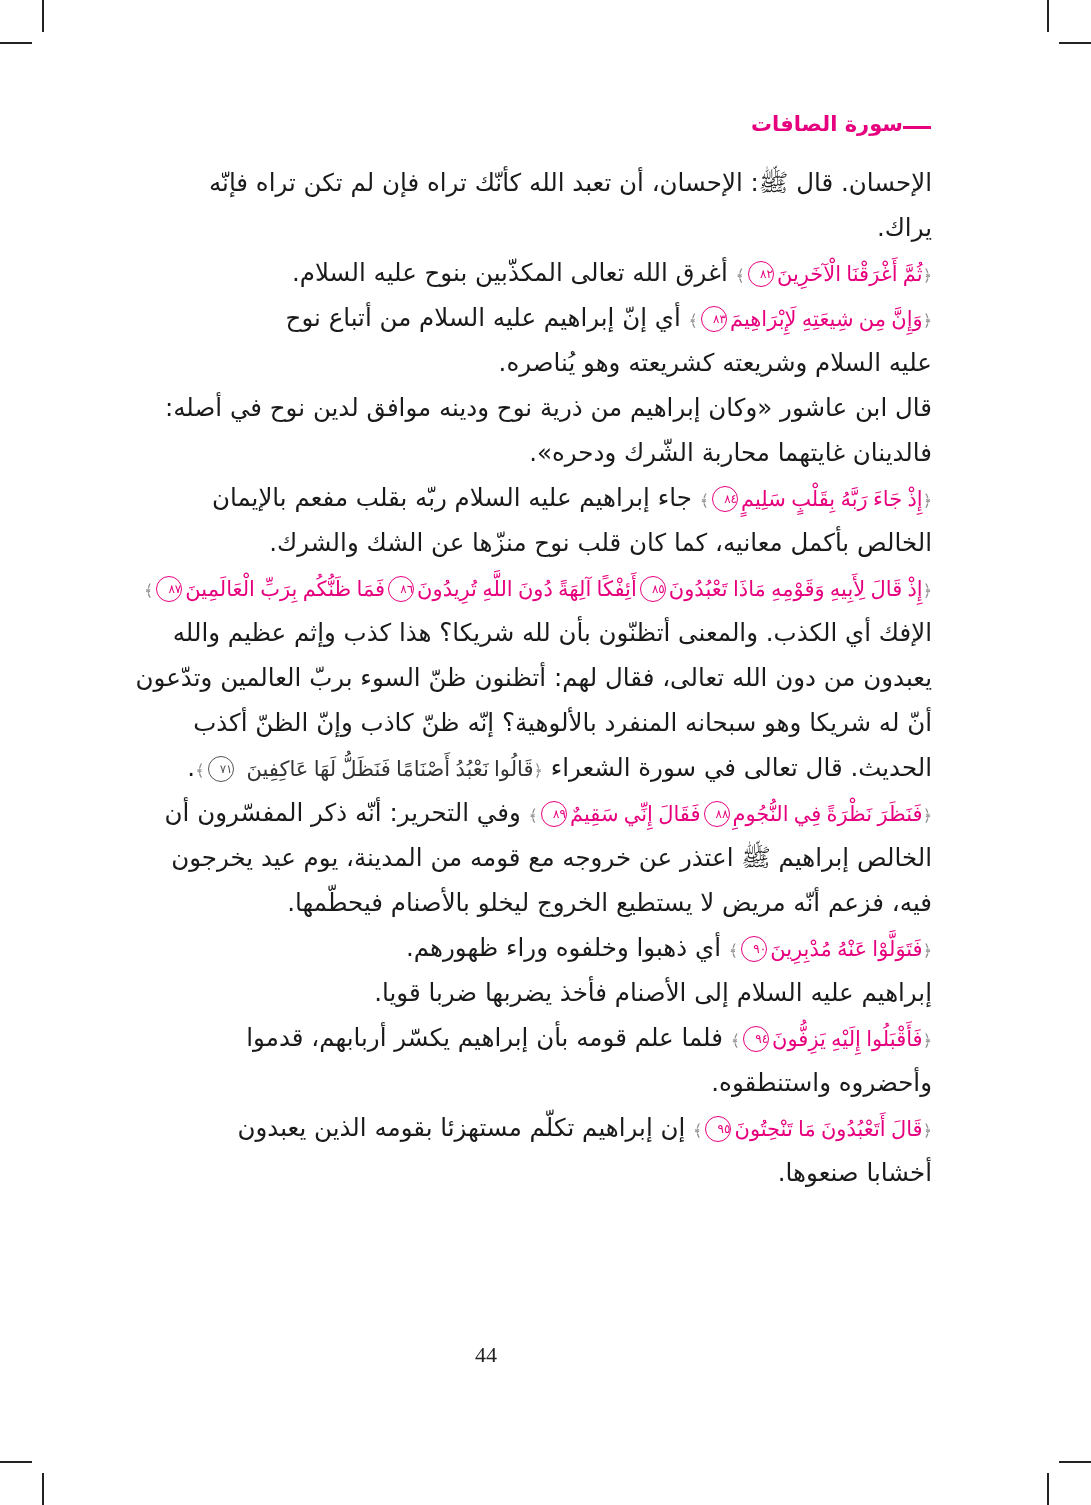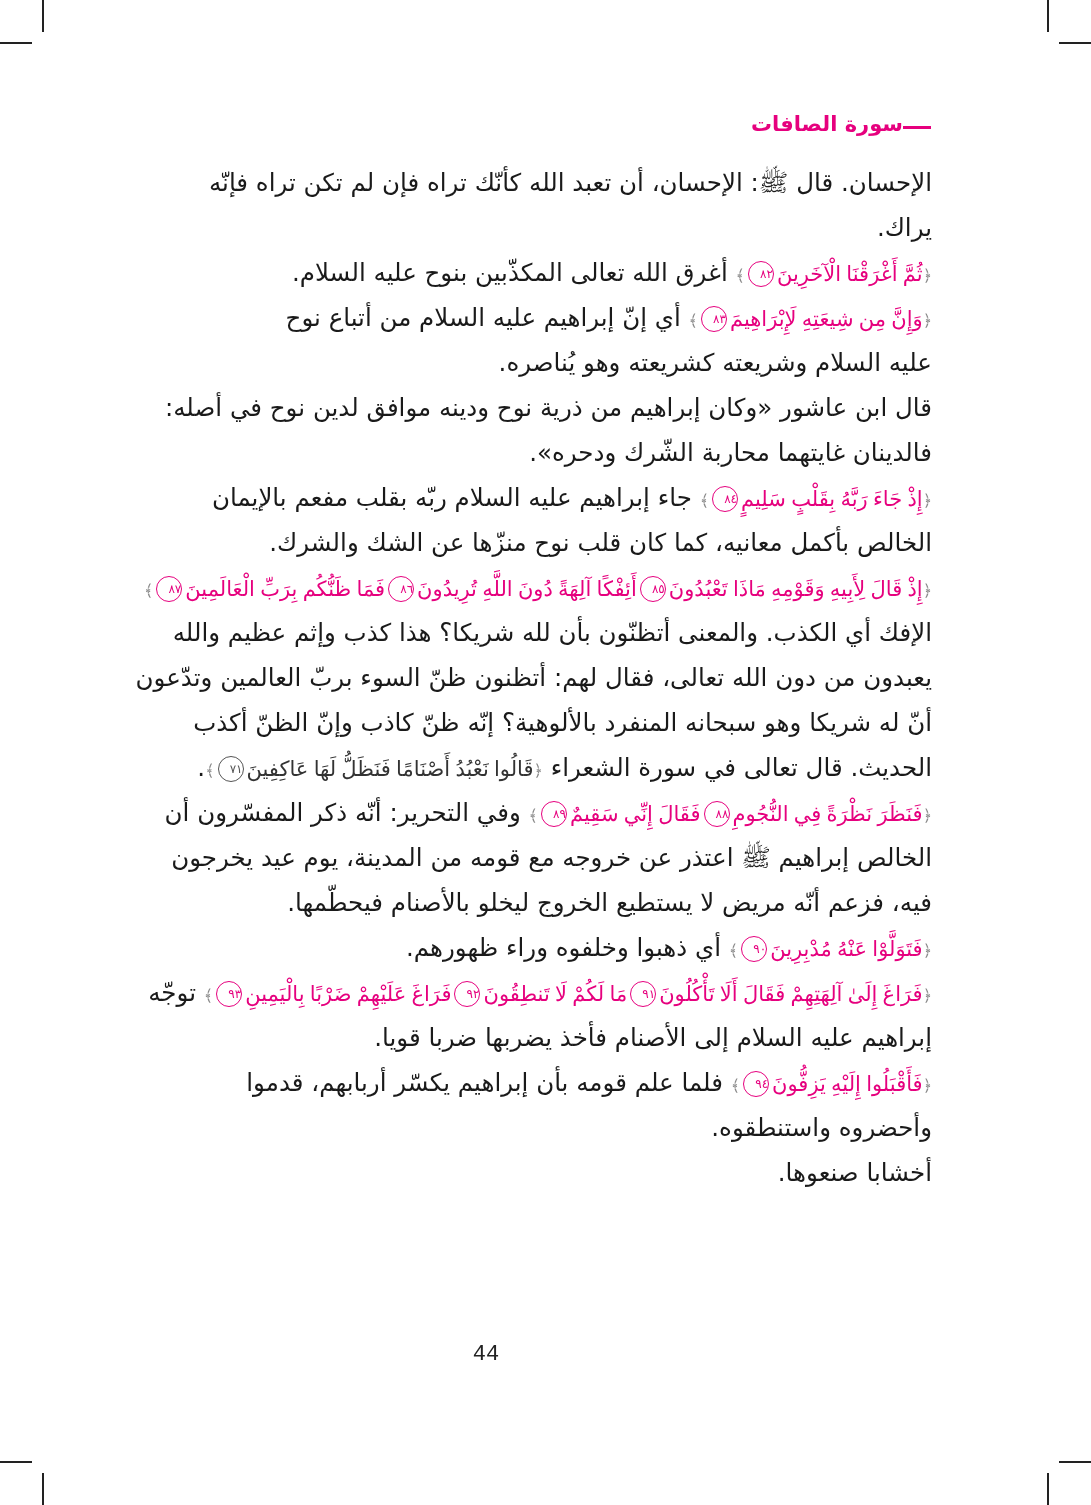--- a/index.html
+++ b/index.html
@@ -9,22 +9,22 @@
     .crop.h { height:2px; width:32px; }
     .header { position:absolute; top:112px; right:160px; display:flex; align-items:center; direction:rtl; }
     .header-title { color:#e6007e; font-size:21px; font-weight:bold; font-family:"DejaVu Sans", sans-serif; }
     .header-rule { width:28px; height:3px; background:#e6007e; margin-top:6px; }
     .content { position:absolute; top:160px; left:160px; width:772px; direction:rtl; text-align:justify; text-align-last:right; }
     .line { font-size:24.5px; line-height:45px; height:45px; white-space:nowrap; overflow:visible; }
     .quran { color:#e6007e; font-family:Liberation Serif, serif; font-size:21px; }
     .bracket { color:#888; font-size:16px; }
     .ayah { display:inline-block; min-width:26px; height:26px; line-height:24px; border:1.5px solid #e6007e; border-radius:50%; text-align:left; color:#e6007e; font-size:12px; margin:0 3px; vertical-align:middle; box-sizing:border-box; }
     .ayah.grey { border-color:#555; color:#555; }
-    .quran.grey { color:#333; }
-    .page-number { position:absolute; top:1342px; left:0; width:972px; text-align:center; font-size:22px; font-family:Liberation Mono, monospace; color:#222; }
+    .quran.grey { color:#333;margin-left:10px; }
+    .page-number { position:absolute; top:1342px; left:0; width:972px; text-align:center; font-size:22px; font-family:Liberation Serif, serif; color:#222; }
   </style>
 </head>
 <body>
 
 <div class="crop v" style="left:42px; top:0;"></div>
 <div class="crop h" style="left:0; top:42px;"></div>
 <div class="crop v" style="right:42px; top:0;"></div>
 <div class="crop h" style="right:0; top:42px;"></div>
 <div class="crop v" style="left:42px; bottom:0;"></div>
 <div class="crop h" style="left:0; bottom:42px;"></div>
@@ -48,20 +48,20 @@
     <div class="line"><span>الخالص بأكمل معانيه، كما كان قلب نوح منزّها عن الشك والشرك.</span></div>
     <div class="line"><span class="bracket">﴿</span><span class="quran">إِذْ قَالَ لِأَبِيهِ وَقَوْمِهِ مَاذَا تَعْبُدُونَ</span><span class="ayah">٨٥</span><span class="quran">أَئِفْكًا آلِهَةً دُونَ اللَّهِ تُرِيدُونَ</span><span class="ayah">٨٦</span><span class="quran">فَمَا ظَنُّكُم بِرَبِّ الْعَالَمِينَ</span><span class="ayah">٨٧</span><span class="bracket">﴾</span></div>
     <div class="line"><span>الإفك أي الكذب. والمعنى أتظنّون بأن لله شريكا؟ هذا كذب وإثم عظيم والله</span></div>
     <div class="line"><span>يعبدون من دون الله تعالى، فقال لهم: أتظنون ظنّ السوء بربّ العالمين وتدّعون</span></div>
     <div class="line"><span>أنّ له شريكا وهو سبحانه المنفرد بالألوهية؟ إنّه ظنّ كاذب وإنّ الظنّ أكذب</span></div>
     <div class="line"><span>الحديث. قال تعالى في سورة الشعراء </span><span class="bracket">﴿</span><span class="quran grey">قَالُوا نَعْبُدُ أَصْنَامًا فَنَظَلُّ لَهَا عَاكِفِينَ</span><span class="ayah grey">٧١</span><span class="bracket">﴾</span><span>.</span></div>
     <div class="line"><span class="bracket">﴿</span><span class="quran">فَنَظَرَ نَظْرَةً فِي النُّجُومِ</span><span class="ayah">٨٨</span><span class="quran">فَقَالَ إِنِّي سَقِيمٌ</span><span class="ayah">٨٩</span><span class="bracket">﴾</span> <span>وفي التحرير: أنّه ذكر المفسّرون أن</span></div>
     <div class="line"><span>الخالص إبراهيم ﷺ اعتذر عن خروجه مع قومه من المدينة، يوم عيد يخرجون</span></div>
     <div class="line"><span>فيه، فزعم أنّه مريض لا يستطيع الخروج ليخلو بالأصنام فيحطّمها.</span></div>
     <div class="line"><span class="bracket">﴿</span><span class="quran">فَتَوَلَّوْا عَنْهُ مُدْبِرِينَ</span><span class="ayah">٩٠</span><span class="bracket">﴾</span> <span>أي ذهبوا وخلفوه وراء ظهورهم.</span></div>
-    <div class="line"><span class="bracket">﴿</span><span class="quran">فَرَاغَ إِلَىٰ آلِهَتِهِمْ فَقَالَ أَلَا تَأْكُلُونَ</span><span class="ayah">٩١</span><span class="quran">مَا لَكُمْ لَا تَنطِقُونَ</span><span class="ayah">٩٢</span><span class="quran">فَرَاغَ عَلَيْهِمْ ضَرْبًا بِالْيَمِينِ</span><span class="ayah">٩٣</span><span class="bracket">﴾</span> <span>توجّه</span></div>
     <div class="line"><span>إبراهيم عليه السلام إلى الأصنام فأخذ يضربها ضربا قويا.</span></div>
     <div class="line"><span class="bracket">﴿</span><span class="quran">فَأَقْبَلُوا إِلَيْهِ يَزِفُّونَ</span><span class="ayah">٩٤</span><span class="bracket">﴾</span> <span>فلما علم قومه بأن إبراهيم يكسّر أربابهم، قدموا</span></div>
     <div class="line"><span>وأحضروه واستنطقوه.</span></div>
+    <div class="line"><span class="bracket">﴿</span><span class="quran">قَالَ أَتَعْبُدُونَ مَا تَنْحِتُونَ</span><span class="ayah">٩٥</span><span class="bracket">﴾</span> <span>إن إبراهيم تكلّم مستهزئا بقومه الذين يعبدون</span></div>
     <div class="line"><span>أخشابا صنعوها.</span></div>
   </div>
 
 <div class="page-number">44</div>
 
 </body></html>

